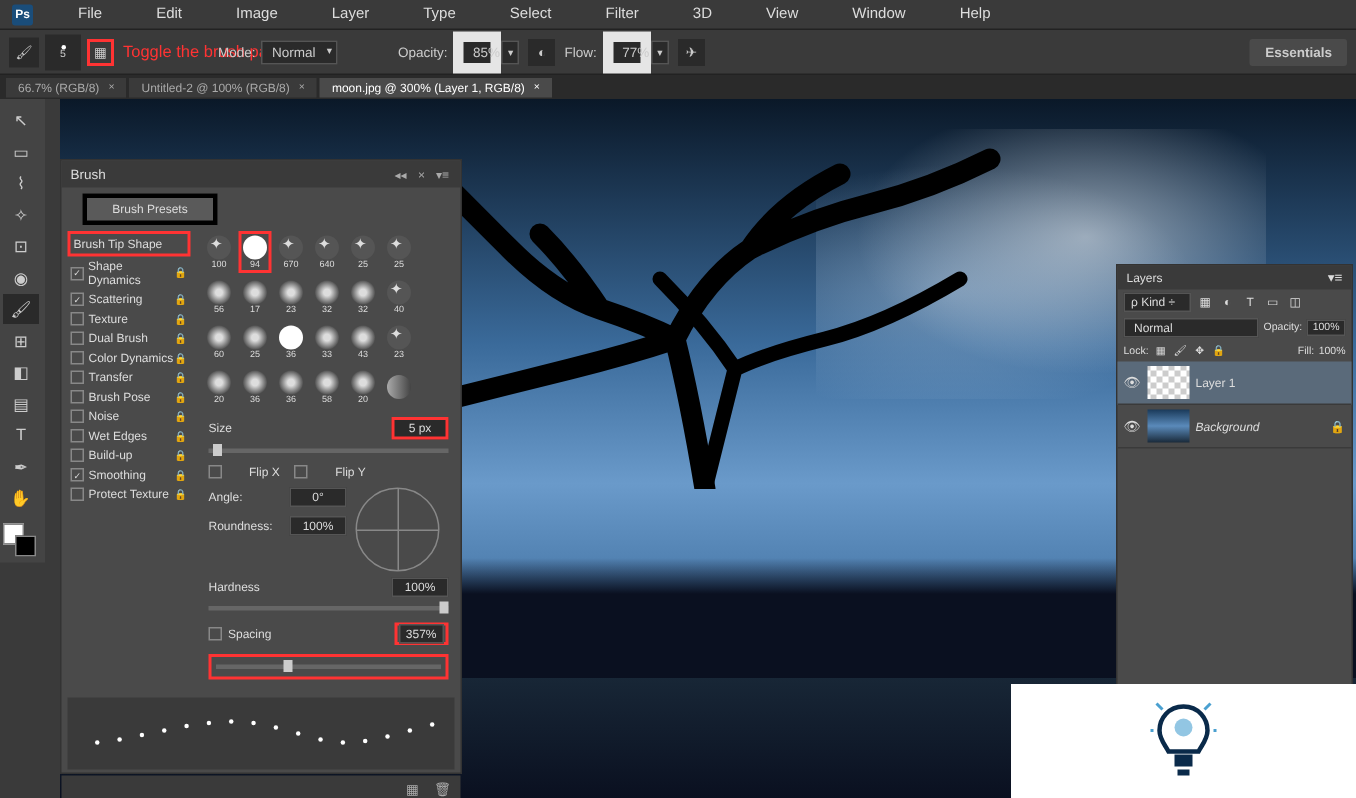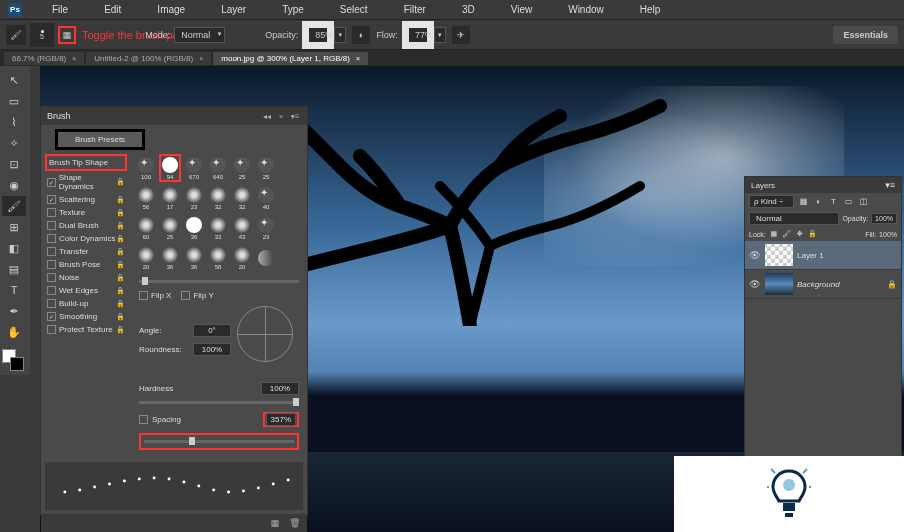--- a/index.html
+++ b/index.html
@@ -66,21 +66,21 @@
 .brush-grid .bcell .bicon.scatter { background: #555; position: relative; }
 .brush-grid .bcell .bicon.scatter::before { content: '✦'; position: absolute; font-size: 10px; color: #ddd; left: 2px; top: 0; }
 .brush-settings { padding: 6px 4px; font-size: 8px; }
 .brush-settings .row { display: flex; align-items: center; margin-bottom: 6px; }
 .brush-settings .row .rlbl { width: 54px; }
 .brush-settings .row .rval { background: #2a2a2a; padding: 1px 4px; border: 1px solid #555; width: 38px; text-align: center; }
 .brush-settings .row .rval.hl { border: 2px solid #ff3333; }
 .brush-settings .slider { height: 3px; background: #666; position: relative; margin: 2px 0 8px 0; }
 .brush-settings .slider .thumb { position: absolute; width: 6px; height: 8px; background: #ccc; top: -3px; }
 .brush-settings .cbs { display: flex; gap: 10px; margin-bottom: 6px; }
-.brush-settings .cbs .cbi { display: flex; align-items: center; gap: 3px; text-align: center; }
+.brush-settings .cbs .cbi { display: flex; align-items: center; gap: 18px; text-align: center; }
 .brush-settings .cbs .cbi .cb2 { width: 9px; height: 9px; border: 1px solid #888; }
 .brush-settings .angle-widget { width: 56px; height: 56px; border: 1px solid #888; border-radius: 50%; position: relative; margin: 0 6px; }
 .brush-settings .angle-widget::before { content: ''; position: absolute; left: 50%; top: 0; bottom: 0; width: 1px; background: #888; }
 .brush-settings .angle-widget::after { content: ''; position: absolute; top: 50%; left: 0; right: 0; height: 1px; background: #888; }
 .brush-preview-strip { height: 48px; background: #3a3a3a; margin: 6px 4px 4px 4px; display: flex; align-items: center; justify-content: center; position: relative; }
 .brush-preview-strip svg { width: 100%; height: 100%; }
 .brush-panel .footer { height: 18px; background: #3a3a3a; display: flex; align-items: center; justify-content: flex-end; padding: 0 4px; gap: 4px; }
 .brush-panel .footer .fbtn { width: 16px; height: 14px; display: flex; align-items: center; justify-content: center; font-size: 9px; color: #aaa; }
 .spacing-hl { border: 2px solid #ff3333; padding: 1px; display: inline-block; }
 
@@ -364,47 +364,52 @@
         <div class="bcell">
             <div class="bicon"></div>
             <span>20</span>
           </div>
         <div class="bcell">
             <div class="bicon" style="background:linear-gradient(90deg,#aaa,#444)"></div>
             <span></span>
           </div>
       </div>
       <div class="brush-settings">
+        <div class="row">
+            <span class="rlbl">Size</span>
+            <span style="flex:1"></span>
+            <span class="rval hl">5 px</span>
+          </div>
         <div class="slider">
             <div class="thumb" style="left:2%"></div>
           </div>
         <div class="cbs">
           <div class="cbi">
               <div class="cb2"></div>
               <span>Flip X</span>
             </div>
           <div class="cbi">
               <div class="cb2"></div>
               <span>Flip Y</span>
             </div>
         </div>
-        <div style="display:flex;align-items:flex-end">
+        <div style="display:flex;align-items:flex-start">
           <div>
             <div class="row">
                 <span class="rlbl">Angle:</span>
                 <span class="rval">0°</span>
               </div>
             <div class="row">
                 <span class="rlbl">Roundness:</span>
                 <span class="rval">100%</span>
               </div>
           </div>
           <div class="angle-widget"></div>
         </div>
-        <div class="row" style="margin-top:20px">
+        <div class="row" style="margin-top:4px">
             <span class="rlbl">Hardness</span>
             <span style="flex:1"></span>
             <span class="rval">100%</span>
           </div>
         <div class="slider">
             <div class="thumb" style="left:96%"></div>
           </div>
         <div class="row">
             <span class="cb on" style="width:9px;height:9px;border:1px solid #888;margin-right:4px"></span>
             <span>Spacing</span>

